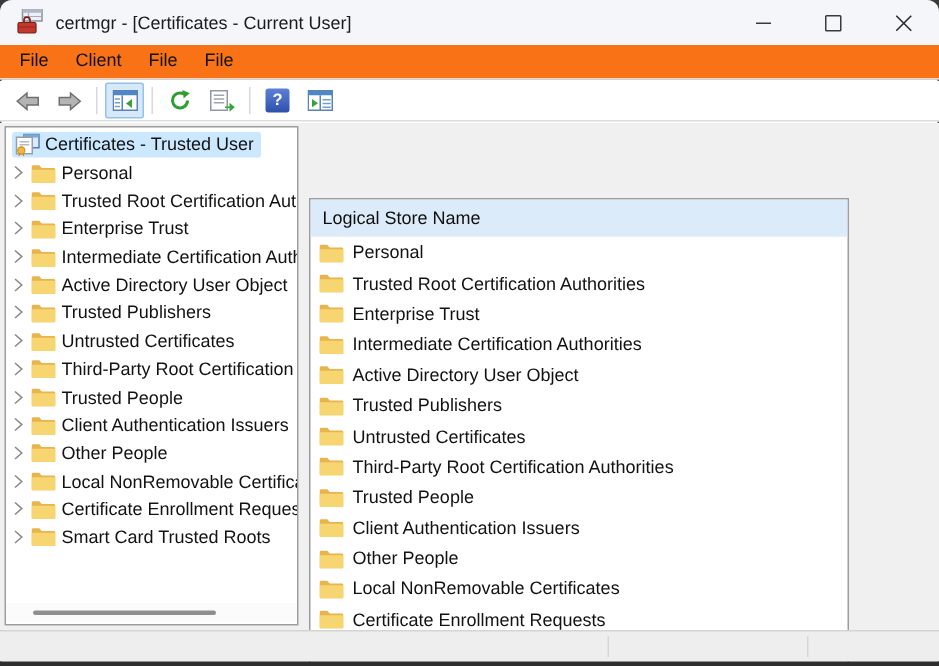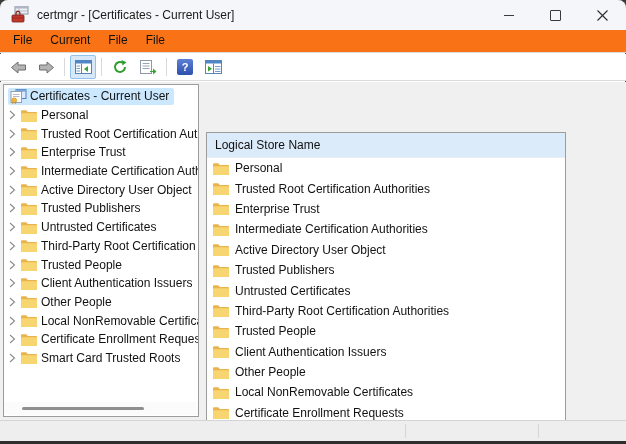--- a/index.html
+++ b/index.html
@@ -84,21 +84,21 @@
         <svg width="11" height="11" viewBox="0 0 11 11">
           <line x1="0.5" y1="0.5" x2="10.5" y2="10.5" stroke="#2b2b2b" stroke-width="1.1"></line>
           <line x1="10.5" y1="0.5" x2="0.5" y2="10.5" stroke="#2b2b2b" stroke-width="1.1"></line>
         </svg>
       </div>
     </div>
   </div>
 
   <div class="menubar">
     <span class="menu-item">File</span>
-    <span class="menu-item">Current</span>
+    <span class="menu-item">Client</span>
     <span class="menu-item">File</span>
     <span class="menu-item">File</span>
   </div>
 
   <div class="toolbar">
     <div class="tb-btn">
       <svg width="17" height="13" viewBox="0 0 17 13">
         <path d="M8 1 L1.5 6.5 L8 12 V9 H15.5 V4 H8 Z" fill="#b4b4b4" stroke="#6f6f6f" stroke-width="1"></path>
       </svg>
     </div>
@@ -162,21 +162,21 @@
               <svg width="17" height="15" viewBox="0 0 17 15">
                 <rect x="6" y="0.5" width="10" height="9" fill="#dbeafe" stroke="#4f7fbd"></rect>
                 <rect x="6" y="0.5" width="10" height="2.2" fill="#79a7d8"></rect>
                 <rect x="1" y="2.5" width="10.5" height="11" fill="#fff" stroke="#93a0ae"></rect>
                 <line x1="3" y1="5.5" x2="9.5" y2="5.5" stroke="#b3bcc6"></line>
                 <line x1="3" y1="7.5" x2="9.5" y2="7.5" stroke="#b3bcc6"></line>
                 <circle cx="4.2" cy="11.3" r="2.4" fill="#f4b73e" stroke="#c98f1d" stroke-width="0.7"></circle>
                 <path d="M3.4 13 l-0.8 2 M5 13 l0.8 2" stroke="#c98f1d" stroke-width="0.9"></path>
               </svg>
             </span>
-            <span class="lbl">Certificates - Current User</span>
+            <span class="lbl">Certificates - Trusted User</span>
           </span>
         </div>
         <div>
   <div class="tree-row">
     <span class="chev">
       <svg width="8" height="10" viewBox="0 0 8 10">
                   <path d="M2 1 L6.5 5 L2 9" stroke="#8b8b8b" fill="none" stroke-width="1.1"></path>
                 </svg>
     </span>
     <span class="fold">

